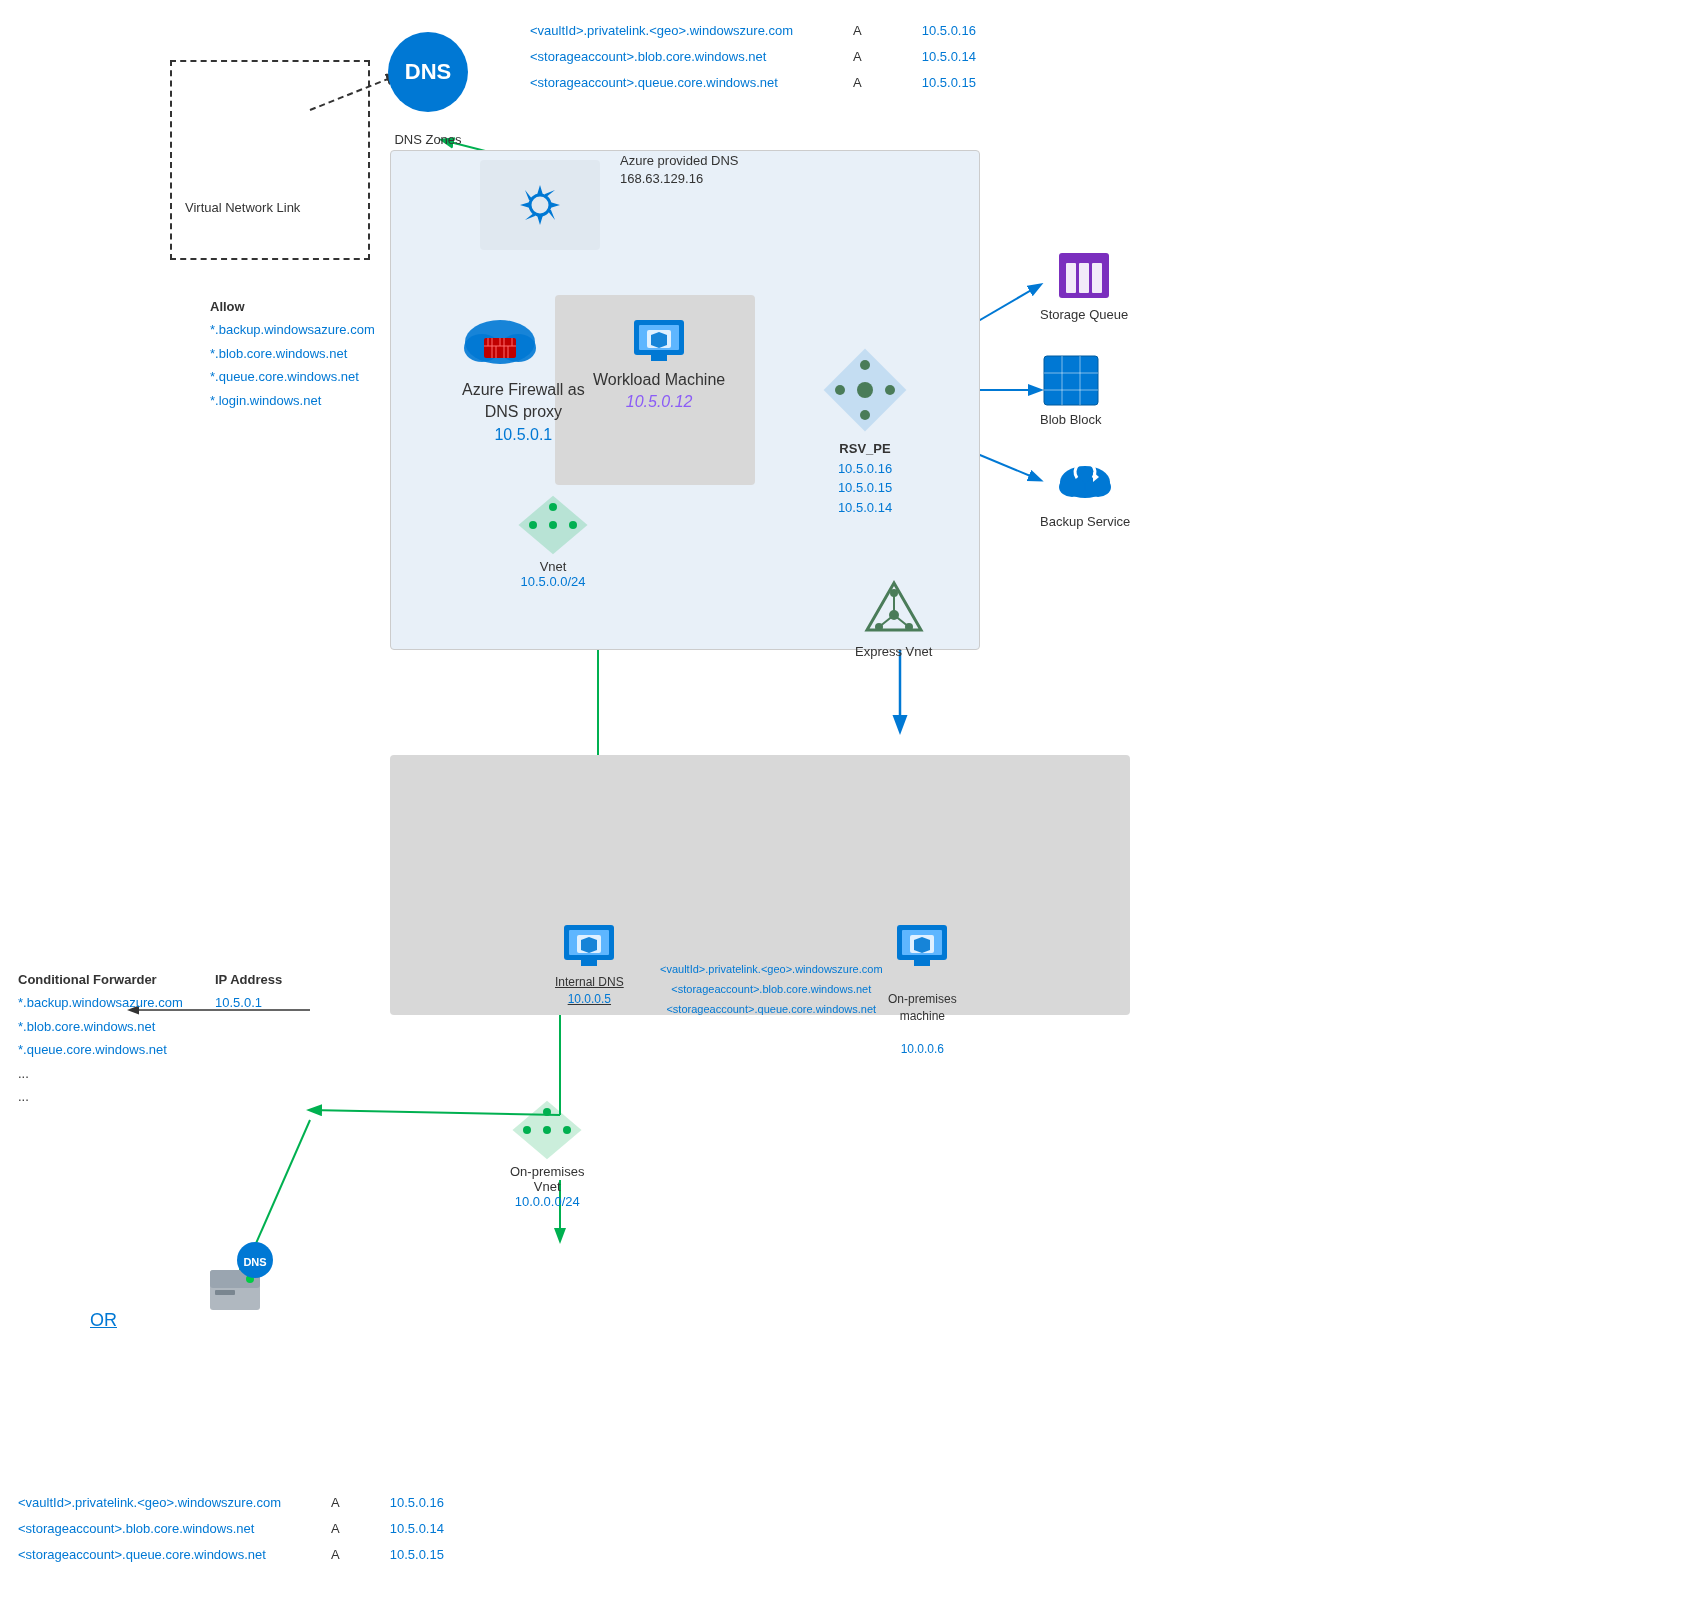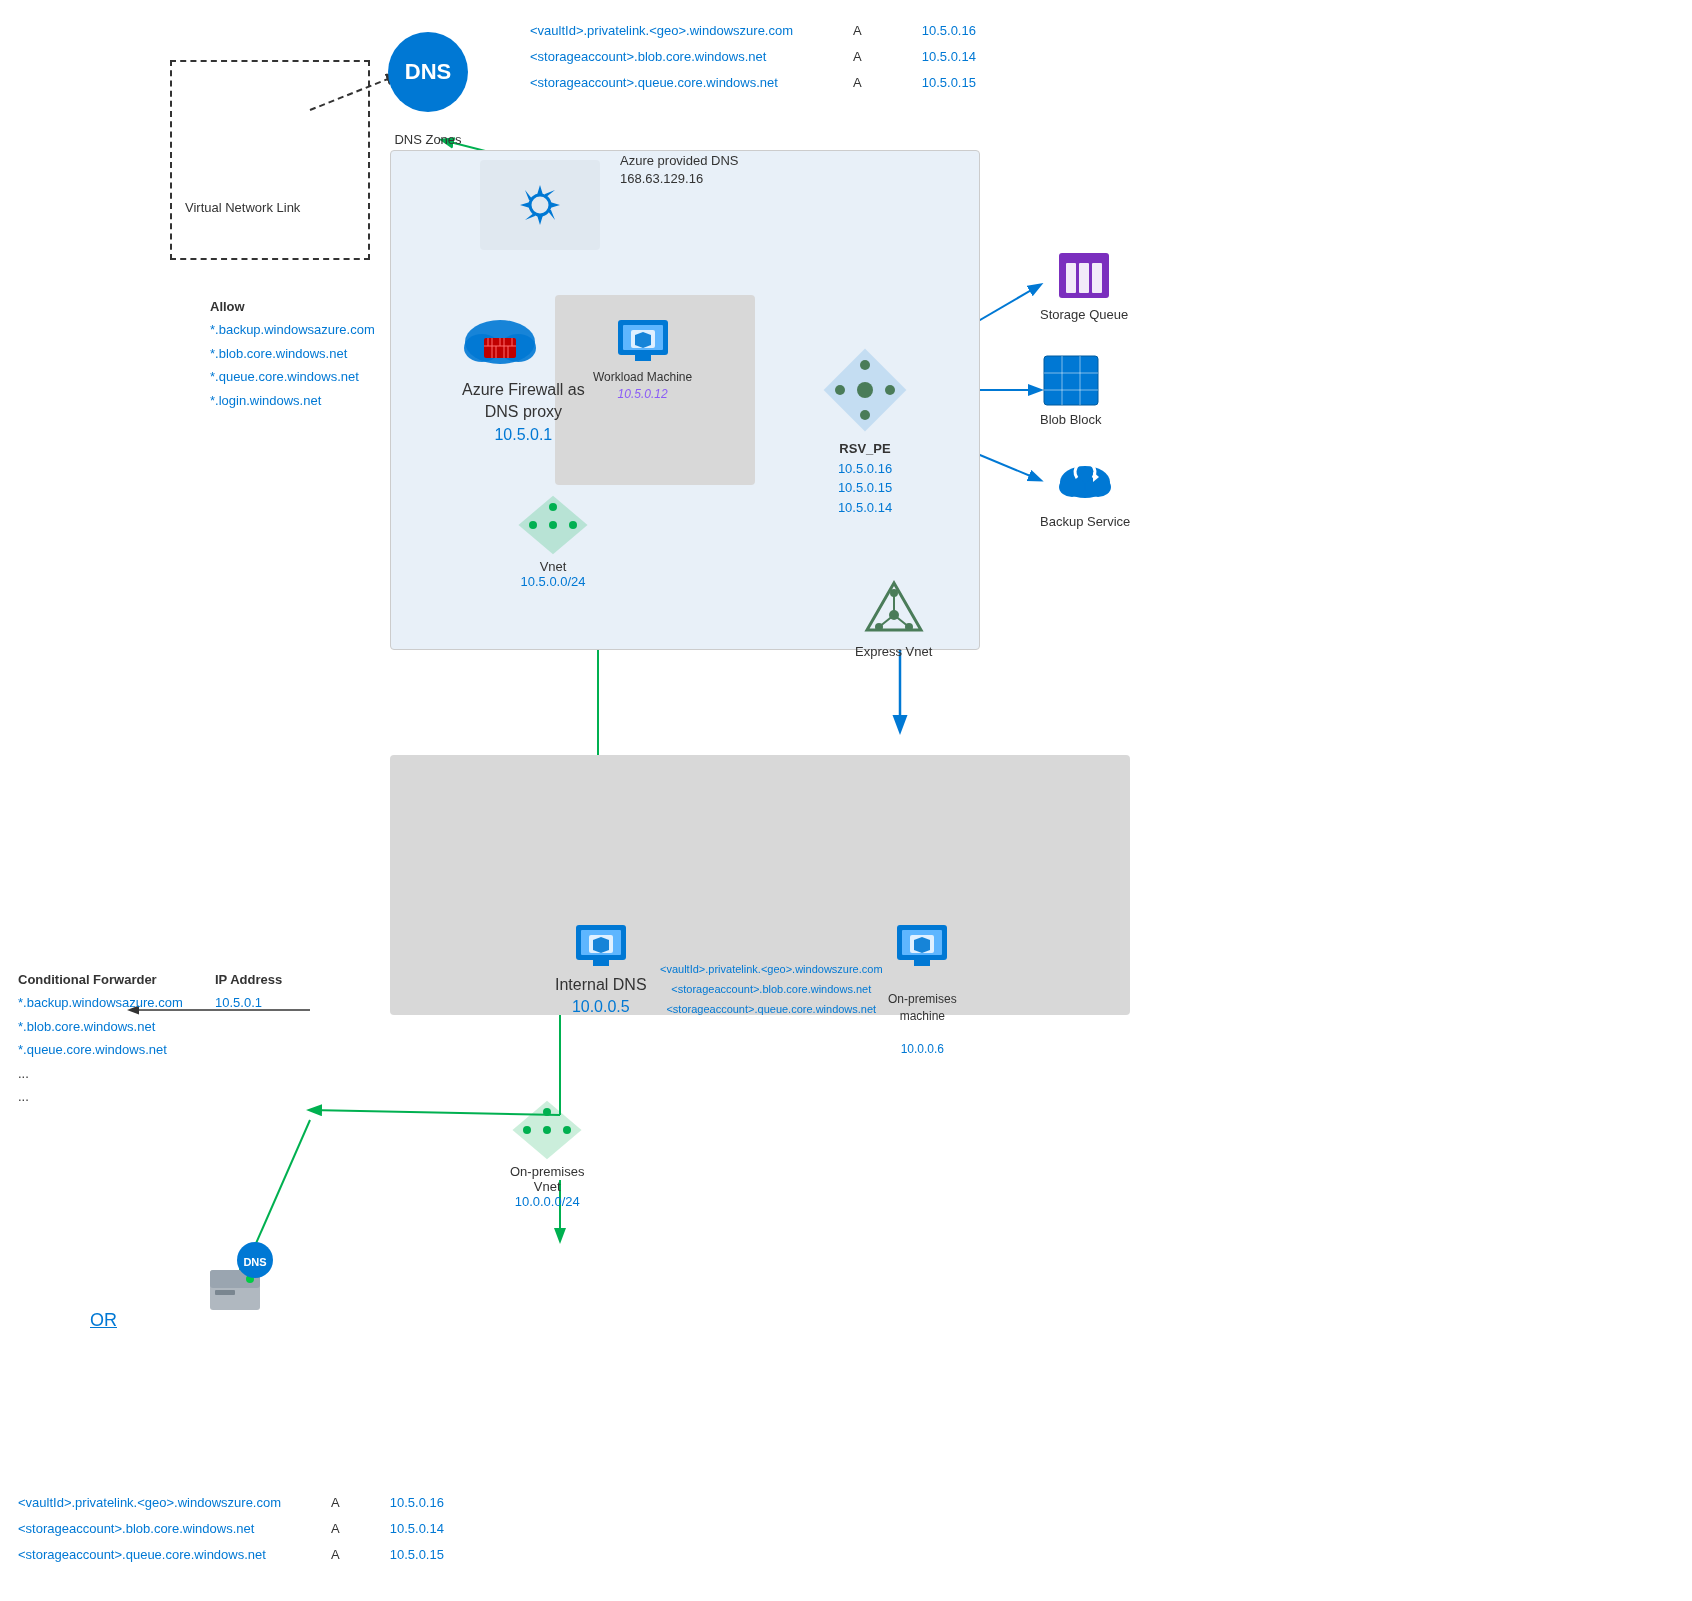--- a/index.html
+++ b/index.html
@@ -208,21 +208,21 @@
 
   <div style="position:absolute; top:315px; left:593px; text-align:center;">
     <svg width="60" height="50" viewBox="0 0 60 50">
       <rect x="5" y="5" width="50" height="35" rx="3" fill="#0078d4"></rect>
       <rect x="10" y="10" width="40" height="25" rx="1" fill="#5eb6ff"></rect>
       <rect x="22" y="40" width="16" height="6" fill="#0078d4"></rect>
 
       <rect x="18" y="15" width="24" height="18" rx="2" fill="#fff" opacity="0.8"></rect>
       <path d="M22 20 L30 17 L38 20 L38 30 L30 33 L22 30 Z" fill="#0078d4" opacity="0.9"></path>
     </svg>
-    <div style="font-size:12px; color:#333; line-height:1.4;">
+    <div style="font-size:16px; color:#333; line-height:1.4;">
       <div>Workload Machine</div>
       <div style="color:#8b5cf6;font-style:italic;">10.5.0.12</div>
     </div>
   </div>
 
   <div style="position:absolute; top:345px; left:820px; text-align:center;">
     <svg width="90" height="90" viewBox="0 0 90 90">
 
       <polygon points="45,5 85,45 45,85 5,45" fill="#0078d4" opacity="0.15" stroke="#0078d4" stroke-width="2"></polygon>
 
@@ -310,21 +310,21 @@
   <div class="box-gray" style="left:390px; top:755px; width:740px; height:260px;"></div>
 
   <div style="position:absolute; top:920px; left:555px; text-align:center;">
     <svg width="60" height="50" viewBox="0 0 60 50">
       <rect x="5" y="5" width="50" height="35" rx="3" fill="#0078d4"></rect>
       <rect x="10" y="10" width="40" height="25" rx="1" fill="#5eb6ff"></rect>
       <rect x="22" y="40" width="16" height="6" fill="#0078d4"></rect>
       <rect x="18" y="15" width="24" height="18" rx="2" fill="#fff" opacity="0.8"></rect>
       <path d="M22 20 L30 17 L38 20 L38 30 L30 33 L22 30 Z" fill="#0078d4" opacity="0.9"></path>
     </svg>
-    <div style="font-size:16px; color:#333; line-height:1.4;">
+    <div style="font-size:12px; color:#333; line-height:1.4;text-decoration:underline;">
       <div>Internal DNS</div>
       <div style="color:#0078d4;">10.0.0.5</div>
     </div>
   </div>
 
   <div style="position:absolute; top:960px; left:660px; font-size:11px; color:#0078d4; line-height:1.8; text-align:center;">
     <div>&lt;vaultId&gt;.privatelink.&lt;geo&gt;.windowszure.com</div>
     <div>&lt;storageaccount&gt;.blob.core.windows.net</div>
     <div>&lt;storageaccount&gt;.queue.core.windows.net</div>
   </div>

